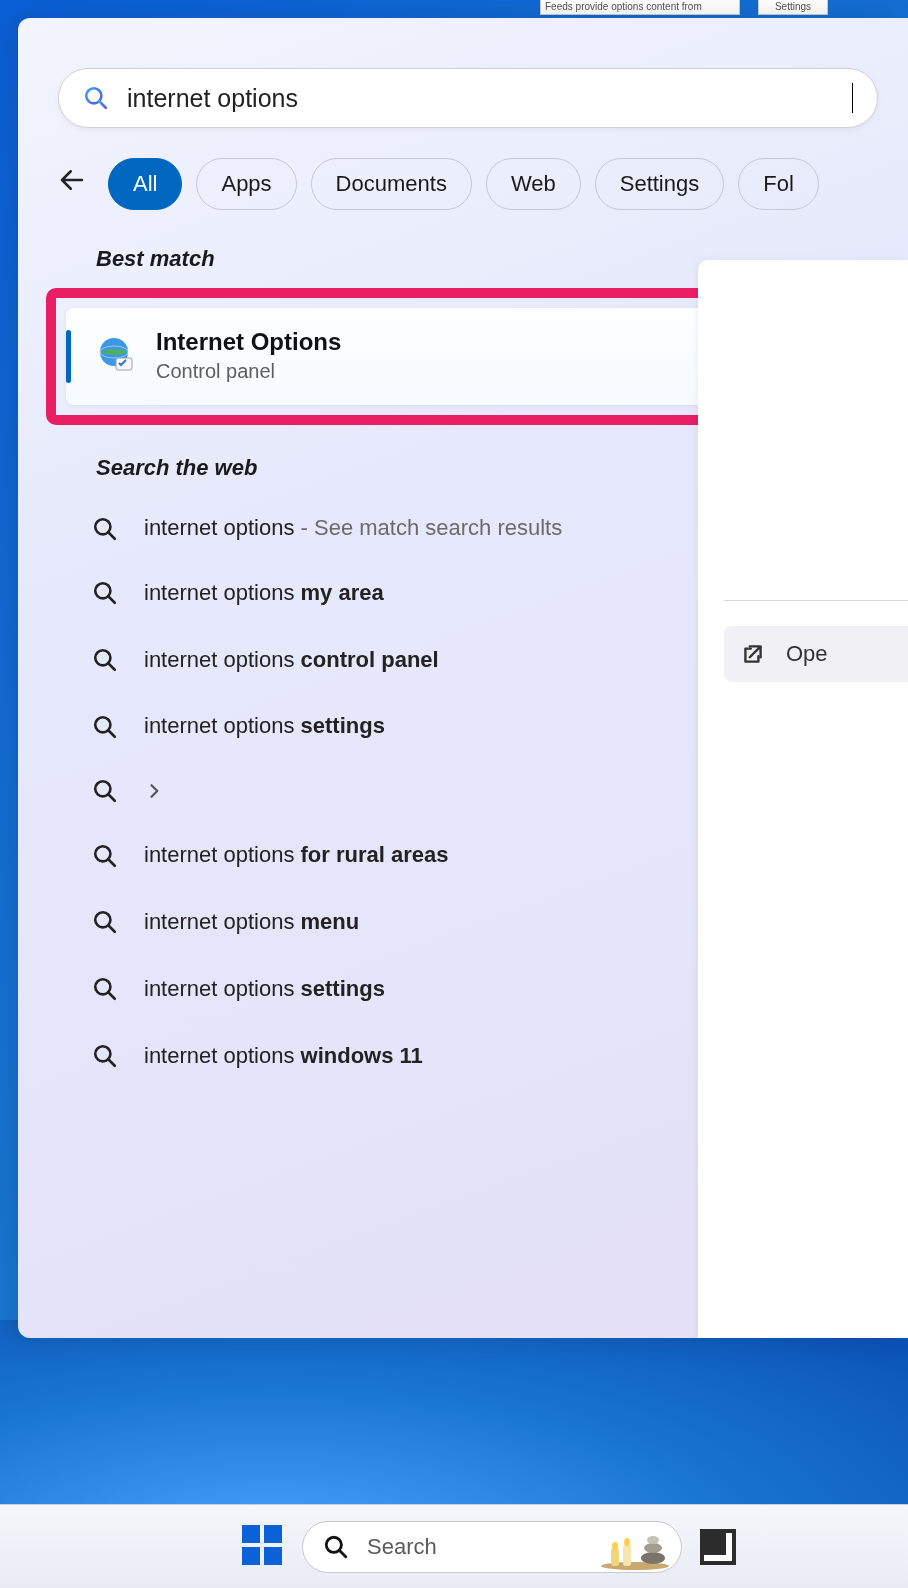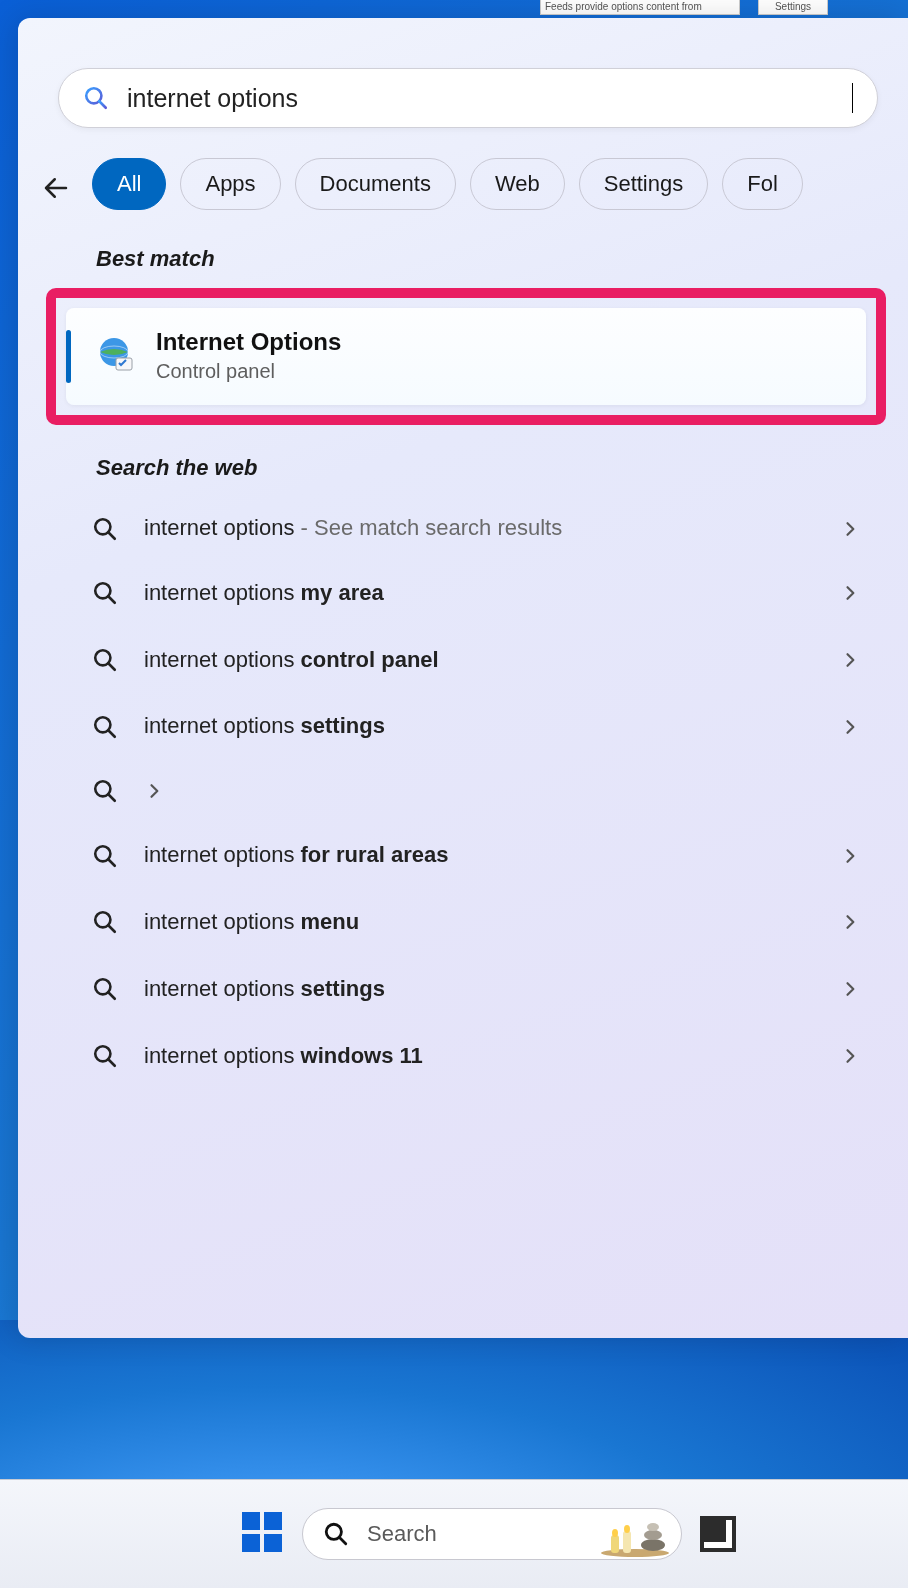--- a/index.html
+++ b/index.html
@@ -41,25 +41,26 @@
     }
     .search-box svg { width: 26px; height: 26px; margin-right: 18px; }
     .search-box input {
       flex: 1; border: none; outline: none;
       font-size: 25px; color: #222; background: transparent;
     }
     .text-cursor { width:1px; height:30px; background:#000; }
 
     .filter-row {
       display: flex;
-      align-items: flex-end;
+      align-items: flex-start;
       gap: 14px;
       padding: 30px 30px 24px 16px;
       overflow: hidden;
       white-space: nowrap;
+      margin-left: 16px;
     }
     .back-btn { width:44px; height:44px; display:flex; align-items:center; justify-content:center; }
     .pill {
       padding: 12px 24px;
       border-radius: 30px;
       border: 1px solid #c8c8d4;
       background: transparent;
       font-size: 22px;
       color: #1a1a1a;
       cursor: pointer;
@@ -118,21 +119,21 @@
     .preview-sep { position:absolute; top:340px; left:26px; right:0; height:1px; background:#d6d6de;}
     .preview-action {
       position:absolute; top:366px; left:26px; right:0;
       height:56px; background:#f1f1f5; border-radius:8px 0 0 8px;
       display:flex; align-items:center; padding-left:16px; gap:20px;
       font-size:22px; color:#333; overflow:hidden;
     }
 
     .taskbar {
       position:absolute; bottom:0; left:0; right:0;
-      height:109px;
+      height:84px;
       background:linear-gradient(#f4f6fb,#e9ecf4);
       border-top:1px solid #c7cbd4;
       display:flex; align-items:center;
       padding-left:240px; gap:18px;
     }
     .start-btn svg { width:44px; height:44px; }
     .tb-search {
       height:52px; width:380px; background:#fff; border:1px solid #c8c8d0;
       border-radius:28px;
       display:flex; align-items:center; padding:0 10px 0 20px; gap:18px;
@@ -302,20 +303,30 @@
           <circle cx="10" cy="10" r="7" fill="none" stroke="currentColor" stroke-width="2.4"></circle>
           <line x1="15" y1="15" x2="21" y2="21" stroke="currentColor" stroke-width="2.4" stroke-linecap="round"></line>
         </svg>
         <span class="txt">internet options <b>windows 11</b></span>
         <svg class="chev" viewBox="0 0 24 24">
           <path d="M9 5l7 7-7 7" stroke="currentColor" stroke-width="2.6" fill="none" stroke-linecap="round" stroke-linejoin="round"></path>
         </svg>
       </div>
     </div>
 
+  <div class="preview-pane">
+    <div class="preview-sep"></div>
+    <div class="preview-action">
+      <svg width="26" height="26" viewBox="0 0 24 24">
+        <path d="M9 5h10v10m0-10L9 15" stroke="#333" stroke-width="2.2" fill="none" stroke-linecap="round" stroke-linejoin="round"></path>
+        <path d="M17 14v5H5V7h5" stroke="#333" stroke-width="2.2" fill="none" stroke-linecap="round" stroke-linejoin="round"></path>
+      </svg>
+      <span>Ope</span>
+    </div>
+  </div>
 
 </div>
 
 <div class="taskbar">
   <div class="start-btn">
     <svg viewBox="0 0 44 44">
       <rect x="2" y="2" width="18" height="18" fill="#0b62d6"></rect>
       <rect x="24" y="2" width="18" height="18" fill="#0b62d6"></rect>
       <rect x="2" y="24" width="18" height="18" fill="#0b62d6"></rect>
       <rect x="24" y="24" width="18" height="18" fill="#0b62d6"></rect>

